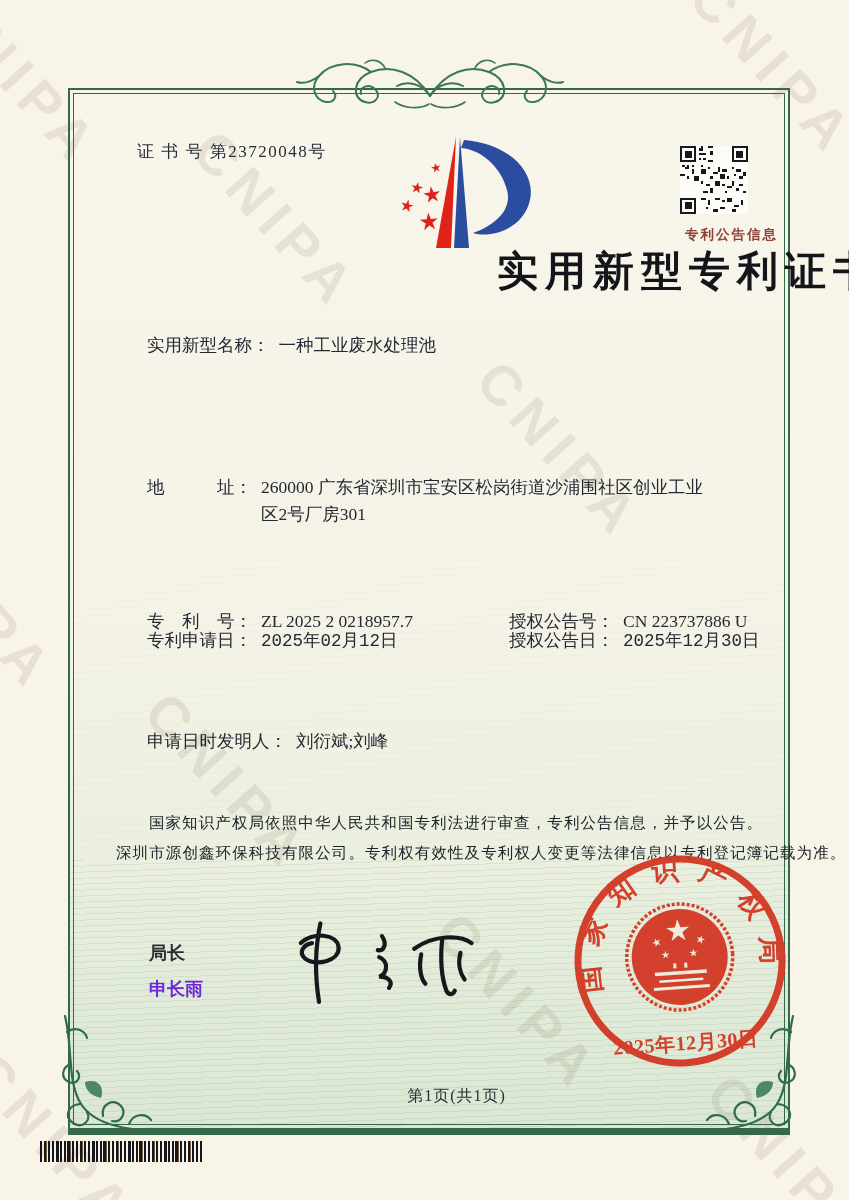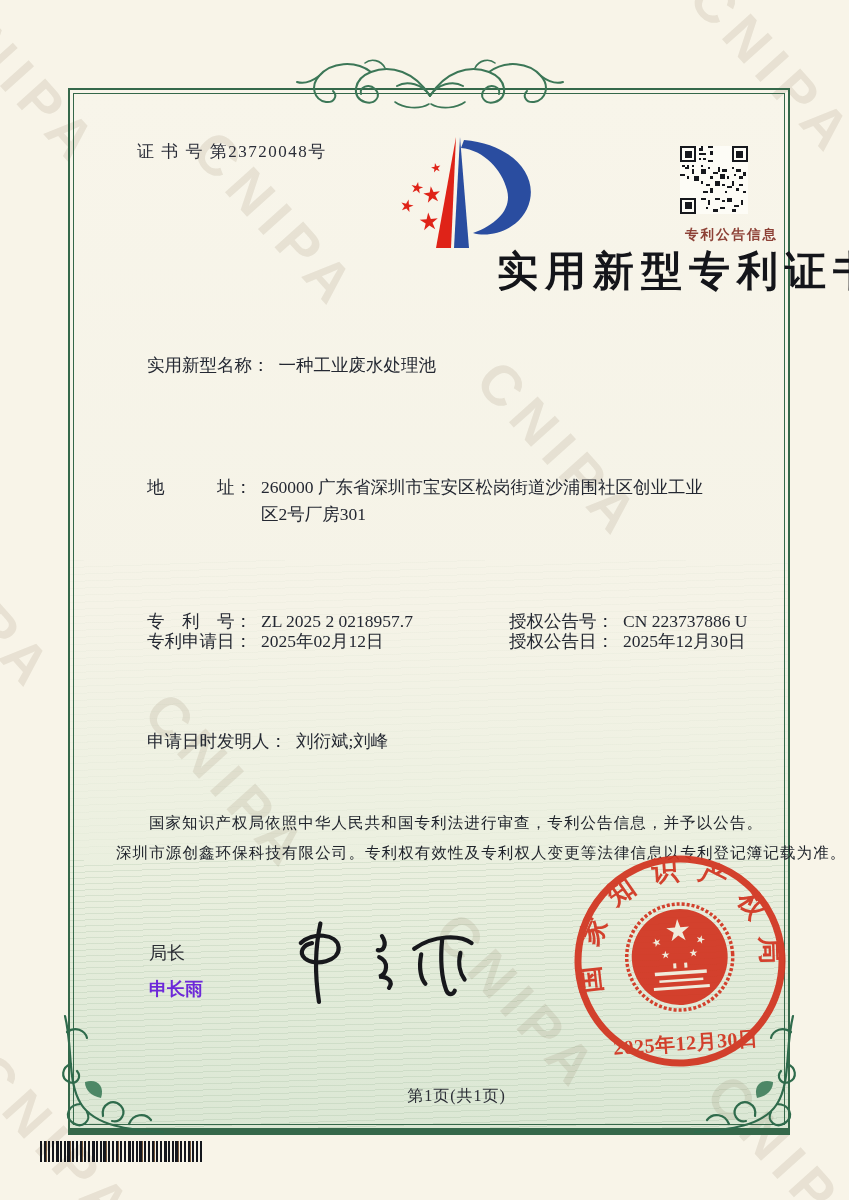--- a/index.html
+++ b/index.html
@@ -39,21 +39,21 @@
 
   .row{position:absolute;left:115px;font-size:17.5px;line-height:27px;color:#242832;white-space:nowrap;}
   .flabel{white-space:pre;display:inline-block;vertical-align:top;}
   .fvalue{display:inline-block;vertical-align:top;margin-left:9px;}
   .fvalue.wrap{white-space:pre-line;width:575px;}
   .fvalue.pairv{width:248px;}
 
   .legal{position:absolute;left:84px;top:808px;width:680px;text-align:center;
       font-size:15.5px;line-height:30px;letter-spacing:1.1px;color:#20242c;white-space:nowrap;}
 
-  .director-title{position:absolute;left:117px;top:941px;font-size:18px;font-weight:400;
+  .director-title{position:absolute;left:117px;top:941px;font-size:18px;font-weight:700;
       font-family:"Liberation Sans","DejaVu Sans",sans-serif;color:#2a2d33;}
   .director-name{position:absolute;left:117px;top:977px;font-size:18px;font-weight:600;
       font-family:"Liberation Sans","DejaVu Sans",sans-serif;color:#6d28d9;}
   .signature{position:absolute;left:245px;top:912px;z-index:5;}
 
   .seal{position:absolute;left:538px;top:851px;z-index:6;transform:rotate(-4deg);opacity:.93;}
   .seal text{font-family:"Liberation Serif","DejaVu Serif",serif;}
 
   .footer-page{position:absolute;left:0;top:1086px;width:849px;text-align:center;
       font-size:16px;letter-spacing:1px;color:#2b2e36;}
@@ -194,31 +194,31 @@
           <rect x="22" y="27" width="2" height="1"></rect>
         <rect x="17" y="26" width="2" height="1"></rect>
           <rect x="11" y="26" width="1" height="1"></rect>
           <rect x="14" y="27" width="2" height="1"></rect>
       </g>
     </svg>
     <div class="qr-caption">专利公告信息</div>
 
     <div class="title">实用新型专利证书</div>
 
-    <div class="row" style="top:352px;">
+    <div class="row" style="top:332px;">
       <span class="flabel">实用新型名称：</span><span class="fvalue">一种工业废水处理池</span>
     </div>
     <div class="row" style="top:474px;">
       <span class="flabel">地　　　址：</span><span class="fvalue wrap">260000 广东省深圳市宝安区松岗街道沙浦围社区创业工业
 区2号厂房301</span>
     </div>
     <div class="row" style="top:608px;">
       <span class="flabel">专　利　号：</span><span class="fvalue pairv">ZL 2025 2 0218957.7</span><span class="flabel">授权公告号：</span><span class="fvalue">CN 223737886 U</span>
     </div>
-    <div class="row" style="top:628px;">
+    <div class="row" style="top:628px;font-family:Liberation Mono, monospace;">
       <span class="flabel">专利申请日：</span><span class="fvalue pairv">2025年02月12日</span><span class="flabel">授权公告日：</span><span class="fvalue">2025年12月30日</span>
     </div>
     <div class="row" style="top:728px;">
       <span class="flabel">申请日时发明人：</span><span class="fvalue">刘衍斌;刘峰</span>
     </div>
 
     <div class="legal">
       <div>国家知识产权局依照中华人民共和国专利法进行审查，专利公告信息，并予以公告。</div>
       <div>深圳市源创鑫环保科技有限公司。专利权有效性及专利权人变更等法律信息以专利登记簿记载为准。</div>
     </div>

